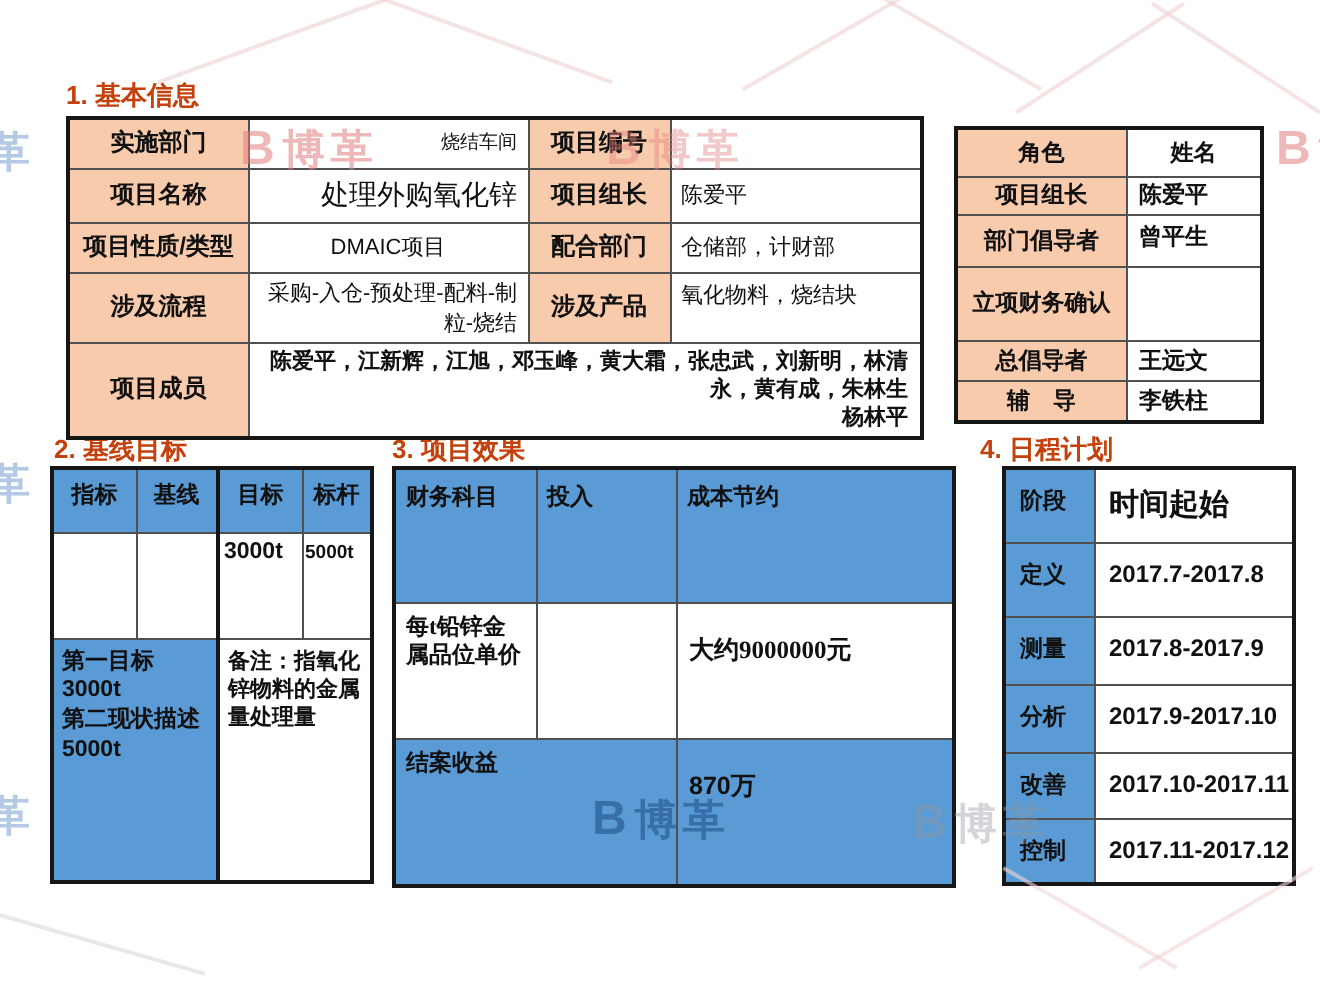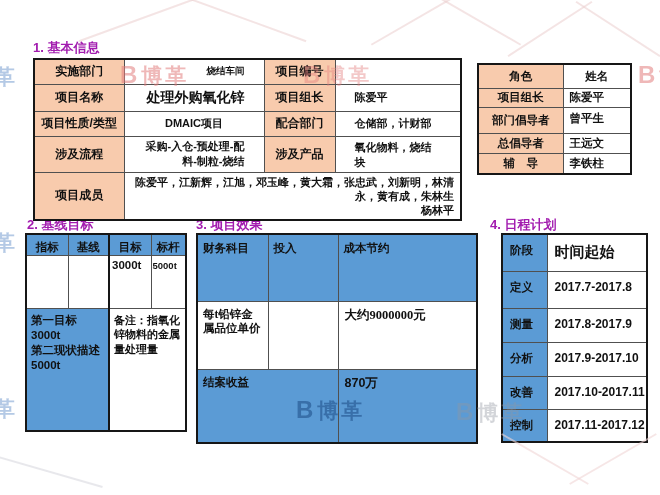--- a/index.html
+++ b/index.html
@@ -1,47 +1,47 @@
 <!DOCTYPE html>
 <html><head>
 <meta charset="utf-8">
 <style>
   html,body{margin:0;padding:0;background:#fff;}
   .canvas{
     position:relative;width:660px;height:495px;background:#ffffff;overflow:hidden;
     font-family:"Liberation Sans","DejaVu Sans",sans-serif;color:#111;
   }
-  .sec-title{position:absolute;font-size:13px;font-weight:bold;color:#a21caf;white-space:nowrap;}
+  .sec-title{position:absolute;font-size:13px;font-weight:bold;color:#c2410c;white-space:nowrap;}
   table{border-collapse:collapse;table-layout:fixed;position:absolute;background:#fff;}
   td{border:1px solid #505050;overflow:hidden;padding:0;vertical-align:middle;}
   .t-outer2{border:2px solid #161616;}
   .t-outer3{border:2.5px solid #161616;}
   .peach{background:#f8cbad;}
   .blue{background:#5b9bd5;}
   .lbl{font-size:12px;font-weight:bold;text-align:center;}
-  .val{font-size:11px;font-weight:bold;padding:2px 19px;}
+  .val{font-size:11px;font-weight:normal;padding:2px 5px;}
   .val-r{text-align:right;}
   .val-c{text-align:center;}
   .val-sm{font-size:9.5px;}
   .val-big{font-size:14px;}
   .members{font-size:11px;font-weight:bold;padding:2px 6px;vertical-align:top;line-height:1.3;}
   .members .line{display:block;text-align:right;}
   .role-lbl{font-size:11.5px;font-weight:bold;text-align:center;}
   .role-val{font-size:11.5px;font-weight:bold;text-align:left;padding-left:6px;}
   .top{vertical-align:top;}
   .b-h{font-size:11.5px;font-weight:bold;text-align:center;padding-top:5px;}
   .b-val{font-size:11.5px;font-weight:bold;padding:3px 2px;}
   .b-val-sm{font-size:9.5px;font-weight:bold;padding:4px 1px;}
   .pre{white-space:pre-line;}
   .goal{font-size:11.5px;font-weight:bold;padding:4px 4px;line-height:1.3;}
   .note{font-size:11px;font-weight:bold;padding:4px 4px;line-height:1.3;}
   .bL{border-left:2px solid #161616;}
   .e-h{font-size:11.5px;font-weight:bold;padding:6px 5px;margin-top:16px;}
   .e-item{font-size:11.5px;font-weight:bold;padding:5px 5px;line-height:1.3;}
-  .e-sav{font-size:12.5px;font-weight:bold;padding:5px 6px;}
+  .e-sav{font-size:12.5px;font-weight:bold;padding:15px 6px;}
   .s-stage{font-size:11.5px;font-weight:bold;padding:8px 0 0 7px;}
   .s-time{font-size:12px;font-weight:bold;padding:8px 0 0 7px;letter-spacing:0px;}
   
   .wm{position:absolute;display:flex;align-items:center;z-index:40;pointer-events:none;white-space:nowrap;}
   .wm-icon{font-weight:900;font-size:24px;letter-spacing:-1px;margin-right:5px;line-height:1;}
   .wm-text{font-weight:900;font-size:21px;letter-spacing:3px;line-height:1;}
   .wm-red{color:rgba(226,125,125,0.55);}
   .wm-red-b{color:rgba(226,125,125,0.42);}
   .wm-blue{color:rgba(140,172,215,0.65);}
   .wm-dark{color:rgba(22,68,125,0.50);}
@@ -124,40 +124,44 @@
       <td class="role-lbl">姓名</td>
     </tr>
     <tr style="height:19px;">
       <td class="peach role-lbl">项目组长</td>
       <td class="role-val">陈爱平</td>
     </tr>
     <tr style="height:26px;">
       <td class="peach role-lbl">部门倡导者</td>
       <td class="role-val top" style="padding-top:3px;">曾平生</td>
     </tr>
+    <tr style="height:37px;">
+      <td class="peach role-lbl">立项财务确认</td>
+      <td class="role-val"></td>
+    </tr>
     <tr style="height:20px;">
       <td class="peach role-lbl">总倡导者</td>
       <td class="role-val">王远文</td>
     </tr>
     <tr style="height:21px;">
       <td class="peach role-lbl">辅　导</td>
       <td class="role-val">李铁柱</td>
     </tr>
   </tbody>
     </table>
 
   <table class="t-outer3" style="left:25px;top:233px;width:160px;">
     <colgroup>
         <col style="width:42px">
         <col style="width:41px">
         <col style="width:42px">
         <col style="width:35px">
       </colgroup>
     <tbody>
-        <tr style="height:21px;">
+        <tr style="height:32px;">
       <td class="blue b-h top">指标</td>
       <td class="blue b-h top">基线</td>
       <td class="blue b-h top bL">目标</td>
       <td class="blue b-h top">标杆</td>
     </tr>
     <tr style="height:53px;">
       <td class="b-val top"></td>
       <td class="b-val top"></td>
       <td class="b-val top bL">3000t</td>
       <td class="b-val-sm top">5000t</td>

